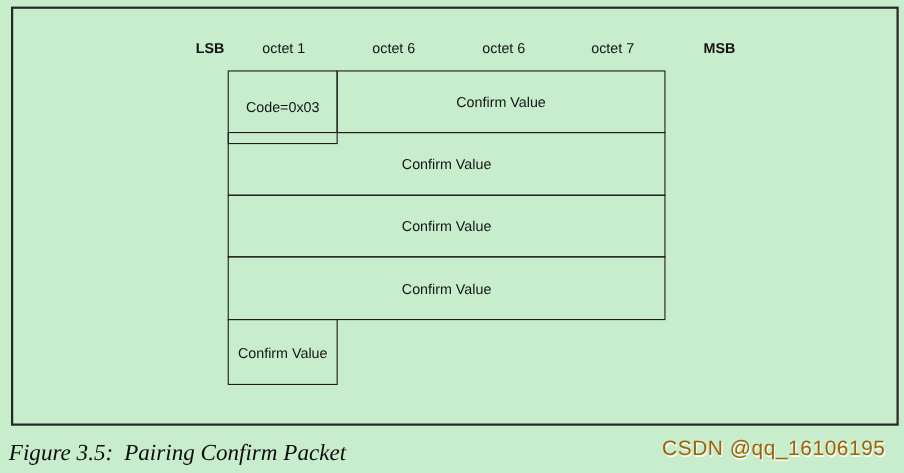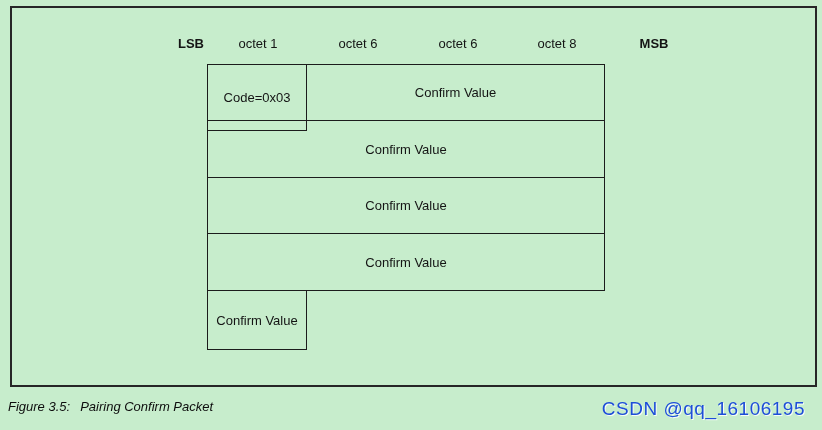--- a/index.html
+++ b/index.html
@@ -63,50 +63,51 @@
   .r1b { left: 99px; top: 0;     width: 299px; height: 57px; }
   .r2  { left: 0;    top: 56px;  width: 398px; height: 58px; }
   .r3  { left: 0;    top: 113px; width: 398px; height: 57px; }
   .r4  { left: 0;    top: 169px; width: 398px; height: 58px; }
   .r5  { left: 0;    top: 226px; width: 100px; height: 60px; }
 
   .caption {
     position: absolute;
     left: 8px;
     top: 399px;
-    font-size: 13px;
+    font-size: 21px;
     font-style: italic;
     color: #0d0d0d;
     white-space: nowrap;
+    font-family: Liberation Serif, serif;
   }
   .caption .fig-label { margin-right: 10px; }
 
   .watermark {
     position: absolute;
     right: 17px;
     top: 398px;
     font-size: 19px;
-    color: #1d4ed8;
+    color: #a16207;
     text-shadow: 1px 1px 0 rgba(255,255,255,0.85);
     letter-spacing: 0.5px;
     white-space: nowrap;
   }
 </style>
 </head>
 <body>
 
 <div class="canvas">
 
   <div class="outer-box">
 
     <div class="bit-label lsb">LSB</div>
     <div class="octet-label o0">octet 1</div>
     <div class="octet-label o1">octet 6</div>
     <div class="octet-label o2">octet 6</div>
-    <div class="octet-label o3">octet 8</div>
+    <div class="octet-label o3">octet 7</div>
     <div class="bit-label msb">MSB</div>
 
     <div class="packet">
       <div class="cell r1a">Code=0x03</div>
       <div class="cell r1b">Confirm Value</div>
       <div class="cell r2">Confirm Value</div>
       <div class="cell r3">Confirm Value</div>
       <div class="cell r4">Confirm Value</div>
       <div class="cell r5">Confirm Value</div>
     </div>

